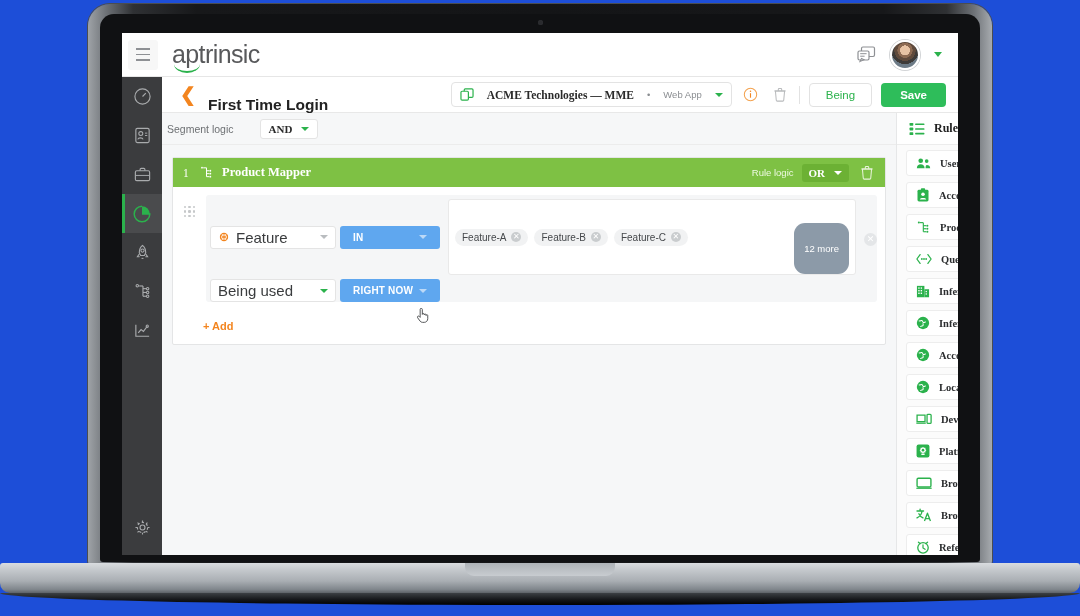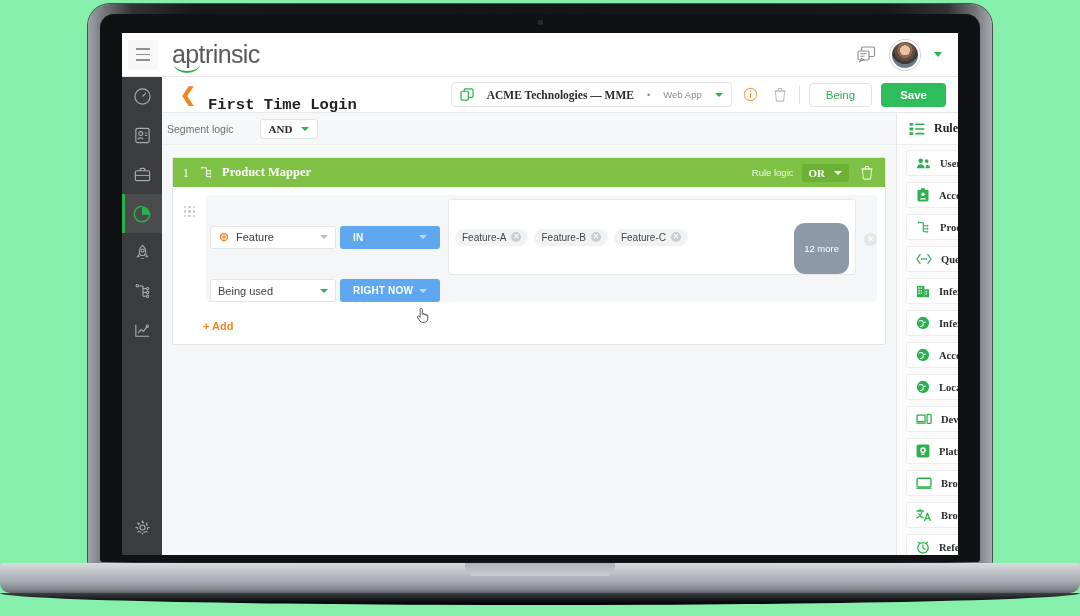--- a/index.html
+++ b/index.html
@@ -3,21 +3,21 @@
 <meta charset="utf-8">
 <style>
   * { box-sizing: border-box; margin: 0; padding: 0; }
   html, body {
     width: 1080px; height: 616px;
     background: #000; overflow: hidden;
     font-family: "Liberation Sans", sans-serif;
   }
 
   
-  #stage { position: relative; width: 1080px; height: 616px; background: #86efac; }
+  #stage { position: relative; width: 1080px; height: 616px; background: #1d4ed8; }
 
   .laptop-outer {
     position: absolute; left: 88px; top: 4px;
     width: 904px; height: 563px;
     background: linear-gradient(90deg,#9fa3a7 0%,#6e7277 2%,#2f3134 5%,#17181a 12%,#141517 50%,#17181a 88%,#2f3134 95%,#6e7277 98%,#a7abaf 100%);
     border-radius: 22px 22px 6px 6px;
     box-shadow: 0 0 0 1px #4a4d51;
   }
   .laptop-bezel {
     position: absolute; left: 100px; top: 14px;
@@ -97,21 +97,21 @@
   }
   .rail-bottom { position: absolute; bottom: 8px; left: 0; width: 40px; }
 
   
   .subhead {
     position: absolute; left: 40px; top: 44px; width: 796px; height: 36px;
     background: #fff; border-bottom: 1px solid #e8e8e8;
     display: flex; align-items: center; padding: 0 12px;
   }
   .back-chev { color: #f3851f; font-size: 19px; font-weight: 700; cursor: pointer; padding: 0 6px; line-height: 1; }
-  .page-title { font-family: Liberation Mono, monospace; font-weight: 700; font-size: 15.5px; color: #222; margin-left: 6px; margin-top: 20px; }
+  .page-title { font-family: Liberation Sans, sans-serif; font-weight: 700; font-size: 15.5px; color: #222; margin-left: 6px; margin-top: 20px; }
   .subhead-right { margin-left: auto; display: flex; align-items: center; gap: 9px; }
   .app-select {
     display: flex; align-items: center; gap: 13px;
     border: 1px solid #e3e3e3; border-radius: 4px; background: #fff;
     padding: 4px 8px; cursor: pointer; height: 25px;
   }
   .app-sel-name { font-family: "Liberation Serif", serif; font-weight: 700; font-size: 11.5px; color: #2a2a2a; }
   .app-sel-sub { font-size: 9.5px; color: #8a8d91; }
   .chev-sm { width:0;height:0;border-left:4px solid transparent;border-right:4px solid transparent;border-top:4.5px solid #2bb24c; }
   .icon-btn { width: 20px; height: 20px; display:flex; align-items:center; justify-content:center; cursor:pointer; }
@@ -164,21 +164,21 @@
     width: 16px; display: grid; grid-template-columns: repeat(3,2.2px);
     grid-auto-rows: 2.2px; gap: 2.2px; align-content: start;
     margin: 11px 6px 0 3px; cursor: grab;
   }
   .drag-handle i { background: #c6c8ca; border-radius: 50%; width:2.2px; height:2.2px; display:block; }
   .cond-group { flex: 1; background: #f5f6f7; border-radius: 3px; padding: 0; }
   .cond-row { display: flex; align-items: center; gap: 0; }
   .sel-white {
     width: 126px; height: 23px; background: #fff; border: 1px solid #e4e4e4;
     border-radius: 3px; display: flex; align-items: center; padding: 0 7px;
-    font-size: 11px; color: #3a3c3e; margin: 4px 4px 0 4px; cursor: pointer;
+    font-size: 15px; color: #3a3c3e; margin: 4px 4px 0 4px; cursor: pointer;
   }
   .sel-white .lbl { flex: 1; }
   .chev-gray { width:0;height:0;border-left:4px solid transparent;border-right:4px solid transparent;border-top:4.5px solid #b9bcbf; }
   .sel-blue {
     width: 100px; height: 23px; background: #5fa7ef; border-radius: 3px;
     display: flex; align-items: center; padding: 0 13px;
     font-size: 10px; font-weight: 700; color: #fff; margin: 4px 0 0 0; cursor: pointer;
   }
   .sel-blue .lbl { flex: 1; letter-spacing: .2px; }
   .chev-pale { width:0;height:0;border-left:4px solid transparent;border-right:4px solid transparent;border-top:4.5px solid #bcd9f7; }

